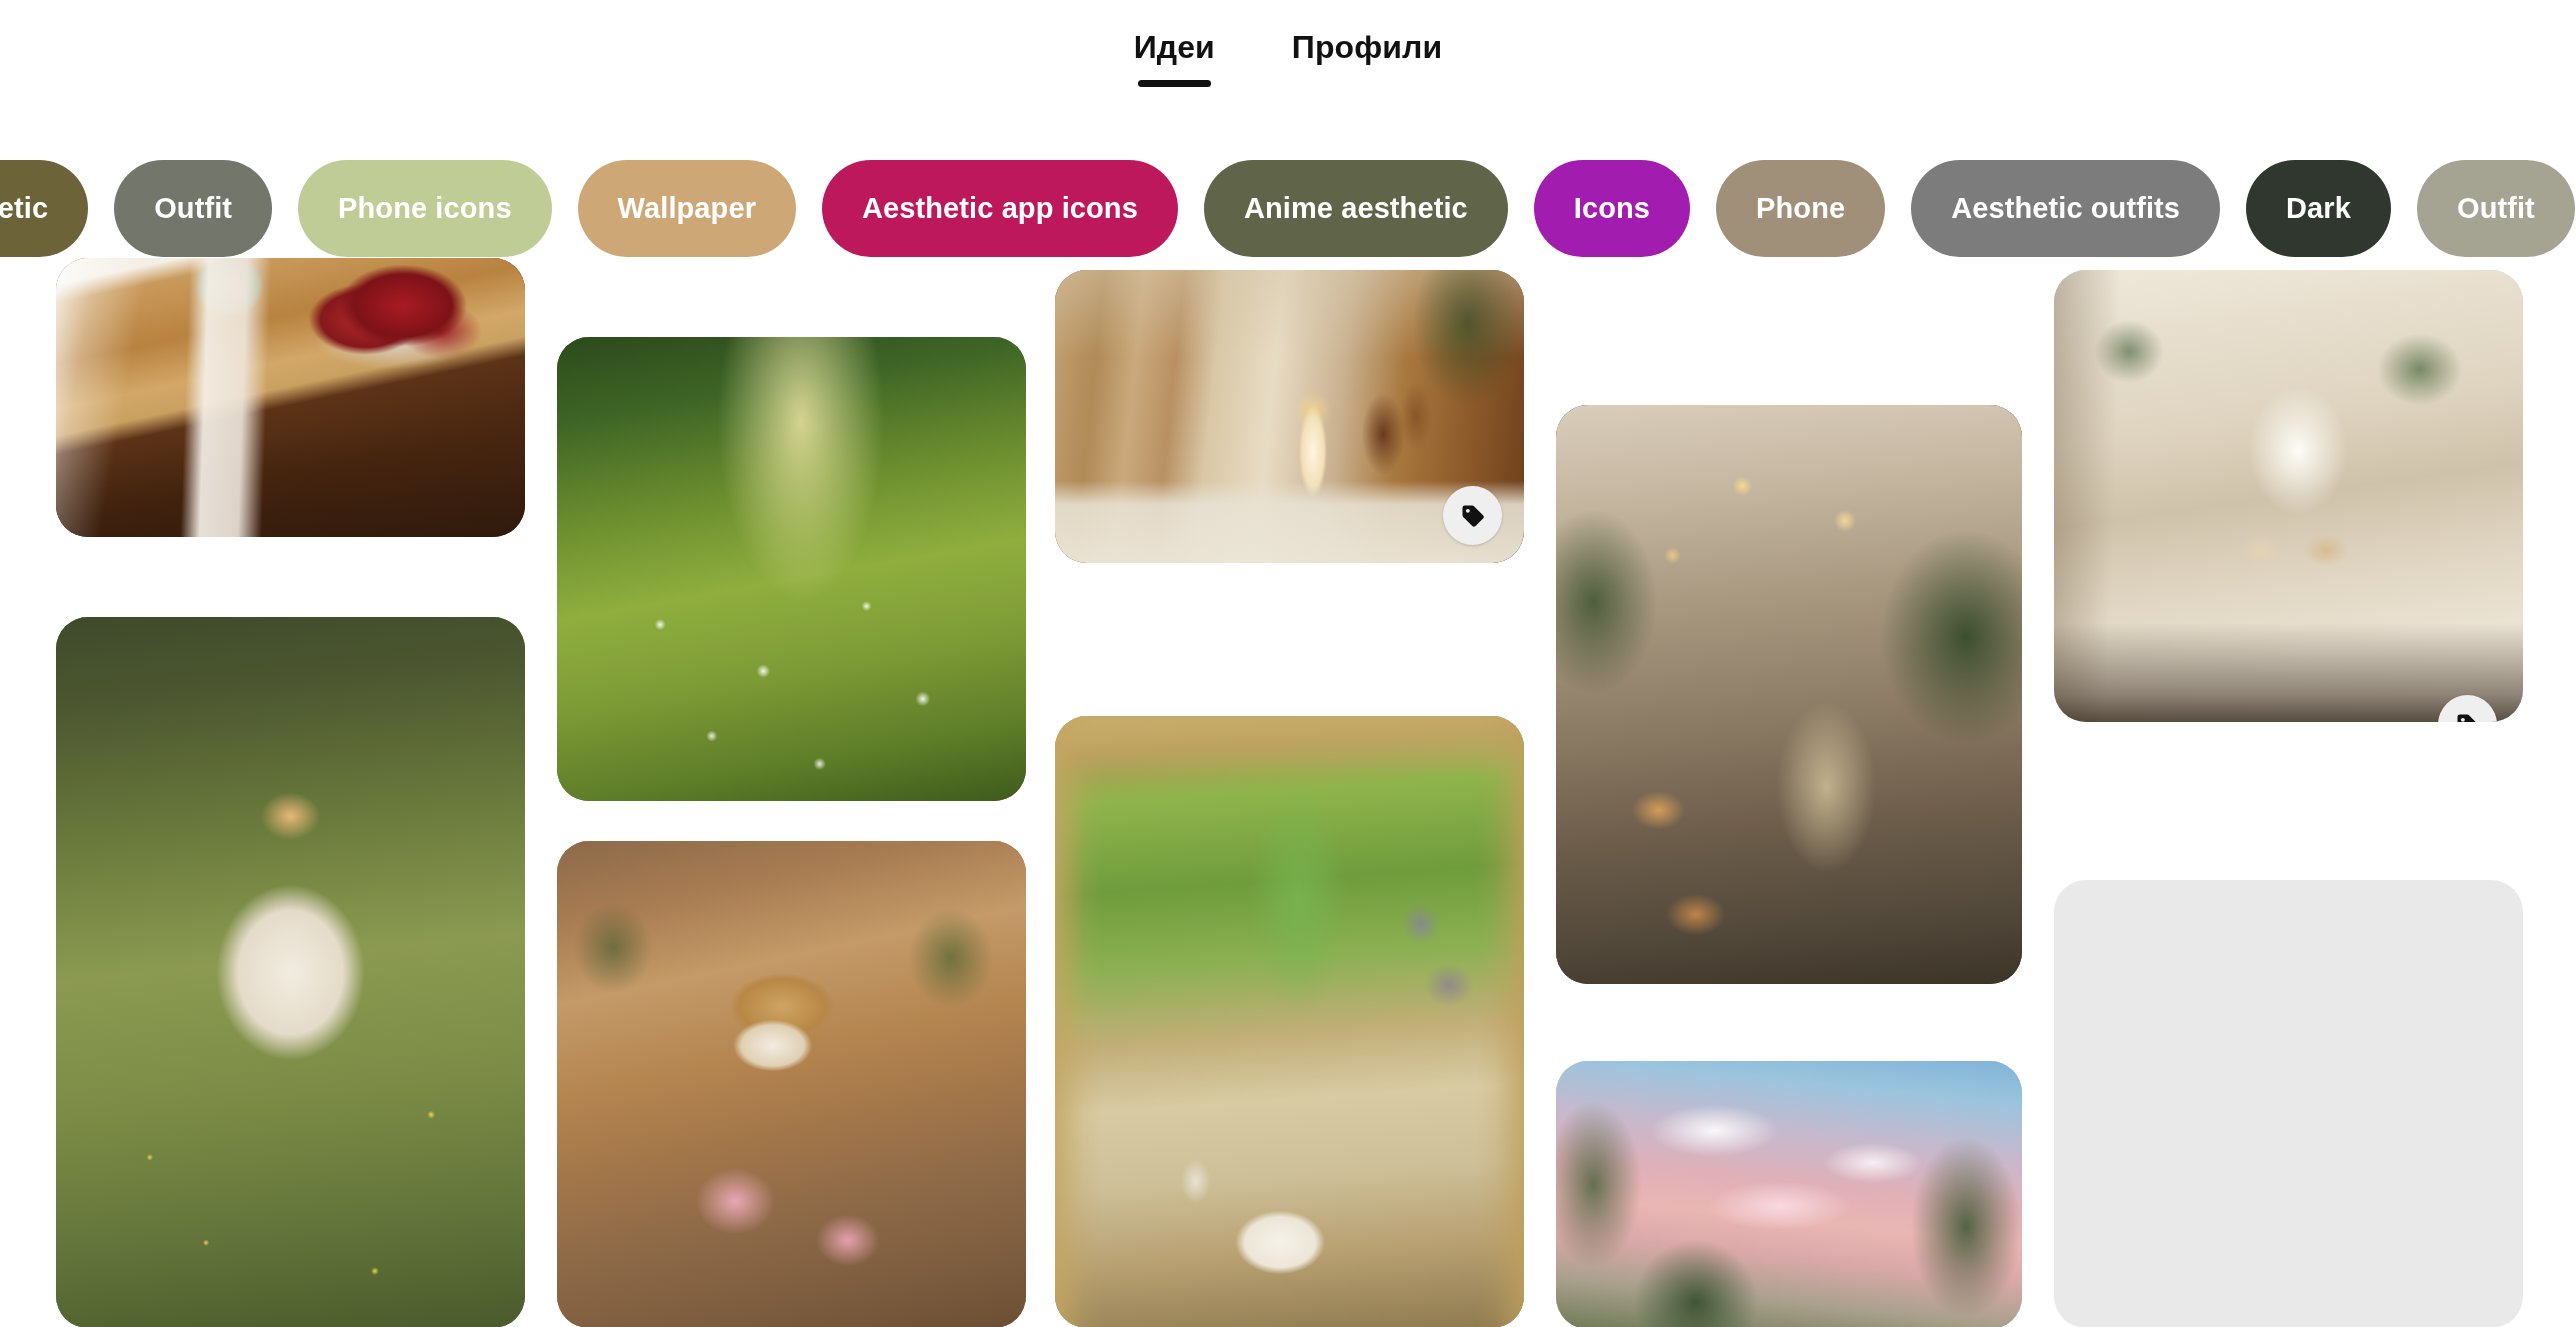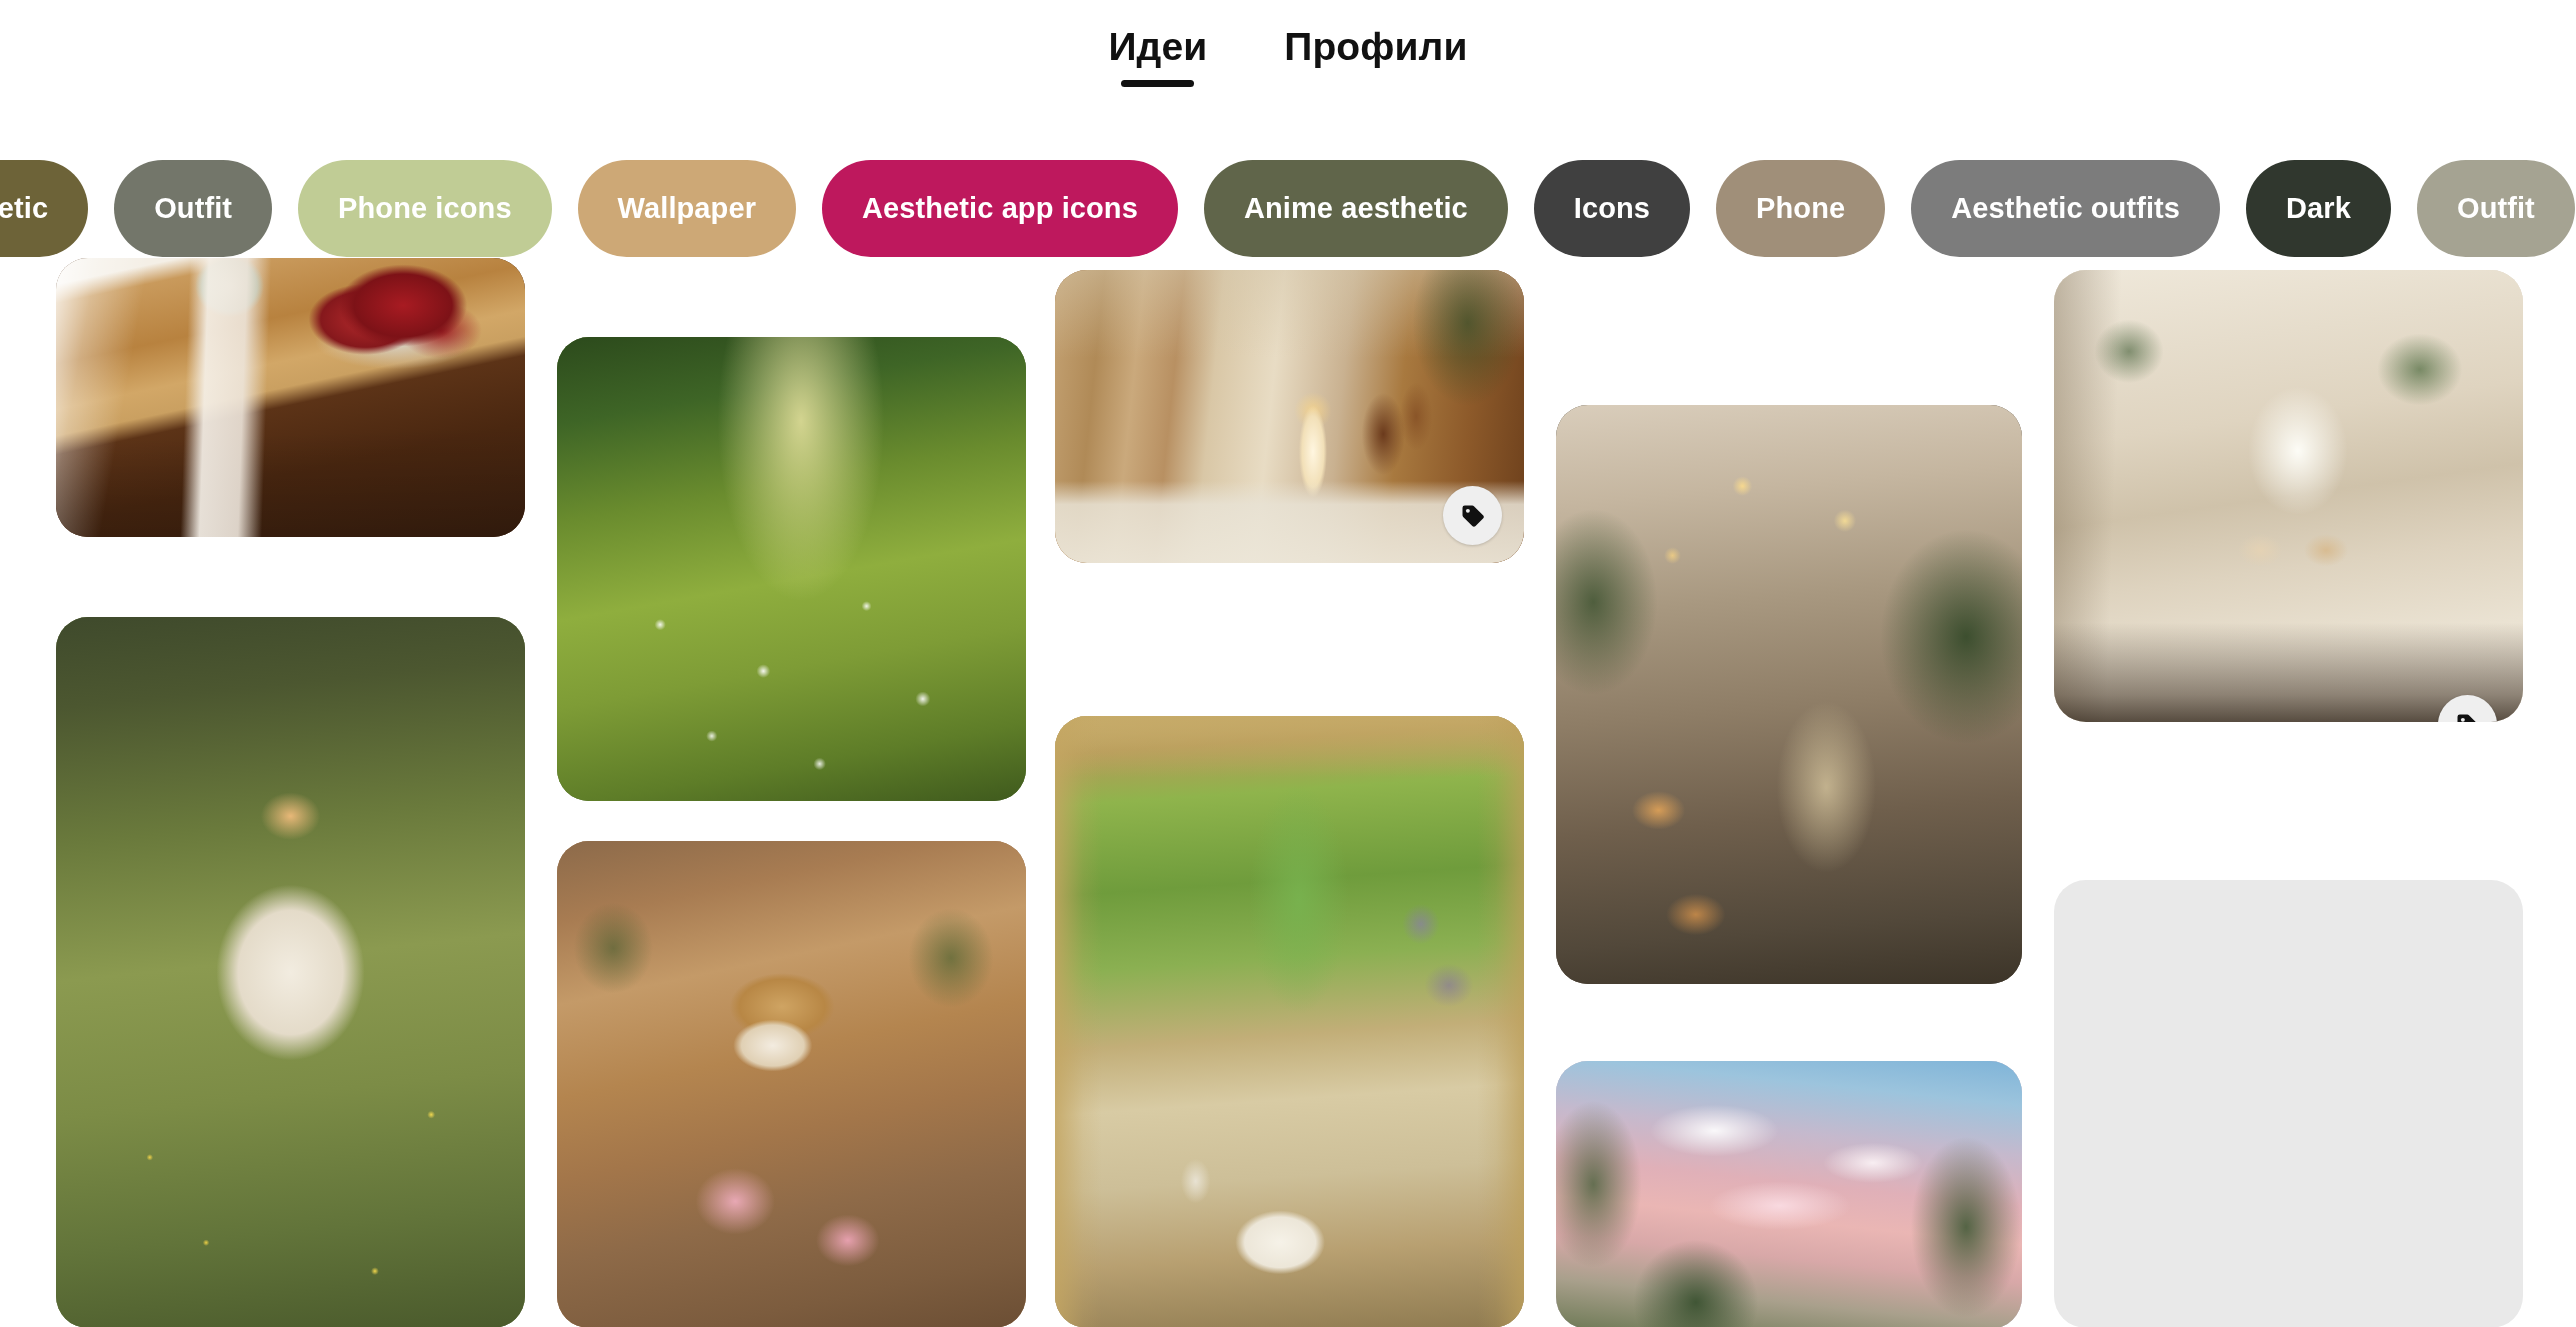--- a/index.html
+++ b/index.html
@@ -40,21 +40,21 @@
   .tab {
     position: relative;
     display: flex;
     flex-direction: column;
     align-items: center;
     cursor: pointer;
     padding: 6px 10px 0 10px;
   }
 
   .tab-label {
-    font-size: 39px;
+    font-size: 32px;
     line-height: 38px;
     font-weight: 700;
     color: #111111;
     letter-spacing: 0.1px;
     white-space: nowrap;
   }
 
   .tab.inactive .tab-label {
     font-weight: 700;
     color: #111111;
@@ -350,21 +350,21 @@
       </div>
       <div class="chip" style="background: rgb(205, 168, 118);">
         <span class="chip-label">Wallpaper</span>
       </div>
       <div class="chip" style="background: #be185d;">
         <span class="chip-label">Aesthetic app icons</span>
       </div>
       <div class="chip" style="background: rgb(96, 101, 74); justify-content: center;">
         <span class="chip-label">Anime aesthetic</span>
       </div>
-      <div class="chip" style="background: #404040;">
+      <div class="chip" style="background: #a21caf;">
         <span class="chip-label">Icons</span>
       </div>
       <div class="chip" style="background: rgb(160, 143, 121);">
         <span class="chip-label">Phone</span>
       </div>
       <div class="chip" style="background: rgb(124, 124, 124);">
         <span class="chip-label">Aesthetic outfits</span>
       </div>
       <div class="chip" style="background: rgb(48, 55, 46);">
         <span class="chip-label">Dark</span>

